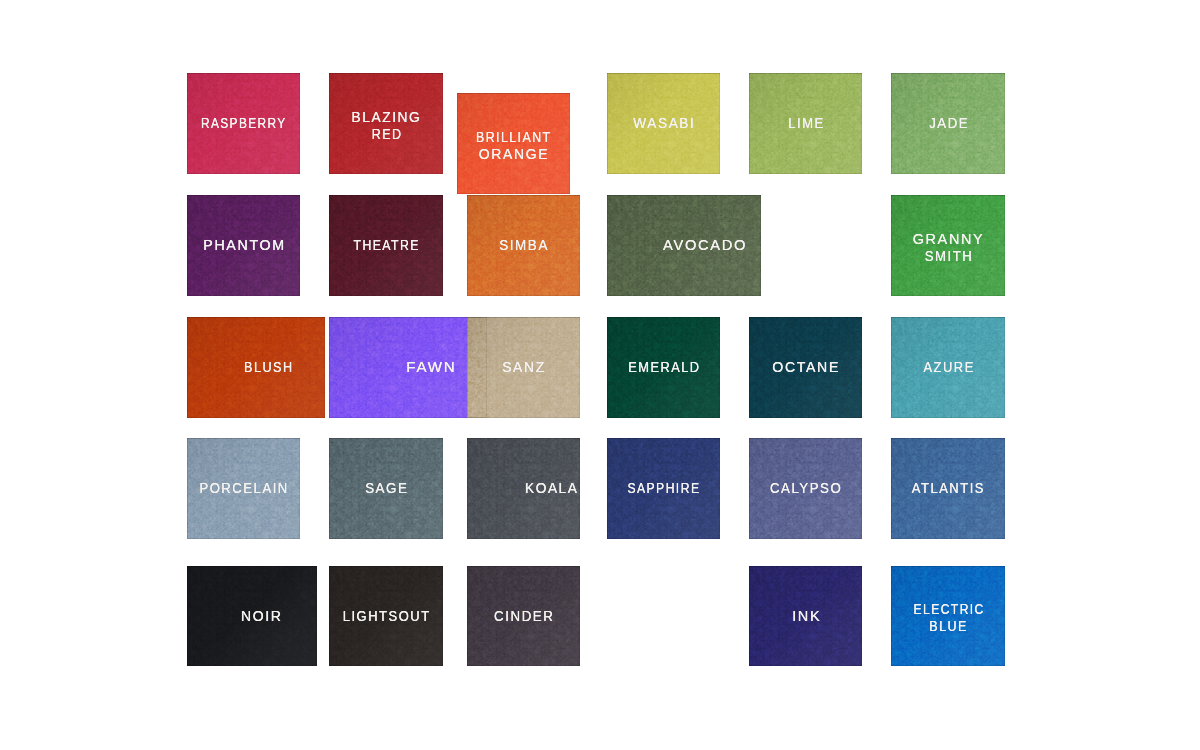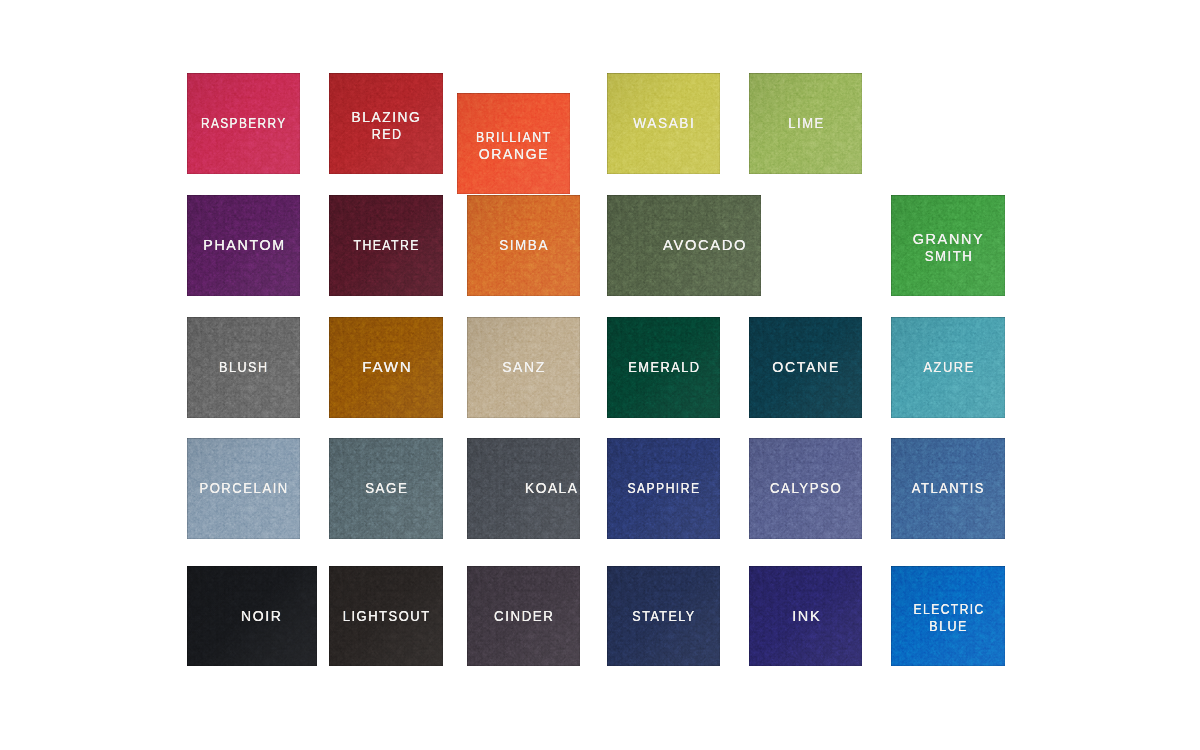--- a/index.html
+++ b/index.html
@@ -164,20 +164,36 @@
         <span class="grain grain-coarse">
           <svg xmlns="http://www.w3.org/2000/svg" preserveAspectRatio="none">
             <rect width="100%" height="100%" filter="url(#fabricGrainCoarse)"></rect>
           </svg>
         </span>
         <span class="sheen"></span>
         <span class="label">
           <span class="lbl-line"><i style="transform: scaleX(0.8894); margin-left: 1.51px;">LIME</i></span>
         </span>
       </div>
+      <div class="swatch" style="left: 891px; top: 73px; width: 114px; height: 101px; background: rgb(139, 182, 115);">
+        <span class="grain">
+          <svg xmlns="http://www.w3.org/2000/svg" preserveAspectRatio="none">
+            <rect width="100%" height="100%" filter="url(#fabricGrain)"></rect>
+          </svg>
+        </span>
+        <span class="grain grain-coarse">
+          <svg xmlns="http://www.w3.org/2000/svg" preserveAspectRatio="none">
+            <rect width="100%" height="100%" filter="url(#fabricGrainCoarse)"></rect>
+          </svg>
+        </span>
+        <span class="sheen"></span>
+        <span class="label">
+          <span class="lbl-line"><i style="transform: scaleX(0.8988); margin-left: 1.53px;">JADE</i></span>
+        </span>
+      </div>
       <div class="swatch" style="left: 187px; top: 195px; width: 113px; height: 101px; background: rgb(100, 34, 105);">
         <span class="grain">
           <svg xmlns="http://www.w3.org/2000/svg" preserveAspectRatio="none">
             <rect width="100%" height="100%" filter="url(#fabricGrain)"></rect>
           </svg>
         </span>
         <span class="grain grain-coarse">
           <svg xmlns="http://www.w3.org/2000/svg" preserveAspectRatio="none">
             <rect width="100%" height="100%" filter="url(#fabricGrainCoarse)"></rect>
           </svg>
@@ -245,37 +261,37 @@
           <svg xmlns="http://www.w3.org/2000/svg" preserveAspectRatio="none">
             <rect width="100%" height="100%" filter="url(#fabricGrainCoarse)"></rect>
           </svg>
         </span>
         <span class="sheen"></span>
         <span class="label two-line">
           <span class="lbl-line"><i style="transform: scaleX(0.9828); margin-left: 1.67px;">GRANNY</i></span>
           <span class="lbl-line"><i style="transform: scaleX(0.8968); margin-left: 1.52px;">SMITH</i></span>
         </span>
       </div>
-      <div class="swatch" style="left: 187px; top: 317px; width: 113px; height: 101px; background: #737373;">
+      <div class="swatch" style="left: 187px; top: 317px; width: 113px; height: 101px; background: #c2410c; padding-left: 25px;">
         <span class="grain">
           <svg xmlns="http://www.w3.org/2000/svg" preserveAspectRatio="none">
             <rect width="100%" height="100%" filter="url(#fabricGrain)"></rect>
           </svg>
         </span>
         <span class="grain grain-coarse">
           <svg xmlns="http://www.w3.org/2000/svg" preserveAspectRatio="none">
             <rect width="100%" height="100%" filter="url(#fabricGrainCoarse)"></rect>
           </svg>
         </span>
         <span class="sheen"></span>
         <span class="label">
           <span class="lbl-line"><i style="transform: scaleX(0.8612); margin-left: 1.46px;">BLUSH</i></span>
         </span>
       </div>
-      <div class="swatch" style="left: 329px; top: 317px; width: 114px; height: 101px; background: #a16207;">
+      <div class="swatch" style="left: 329px; top: 317px; width: 114px; height: 101px; background: #8b5cf6; padding-left: 44px;">
         <span class="grain">
           <svg xmlns="http://www.w3.org/2000/svg" preserveAspectRatio="none">
             <rect width="100%" height="100%" filter="url(#fabricGrain)"></rect>
           </svg>
         </span>
         <span class="grain grain-coarse">
           <svg xmlns="http://www.w3.org/2000/svg" preserveAspectRatio="none">
             <rect width="100%" height="100%" filter="url(#fabricGrainCoarse)"></rect>
           </svg>
         </span>
@@ -483,36 +499,20 @@
           </svg>
         </span>
         <span class="grain grain-coarse">
           <svg xmlns="http://www.w3.org/2000/svg" preserveAspectRatio="none">
             <rect width="100%" height="100%" filter="url(#fabricGrainCoarse)"></rect>
           </svg>
         </span>
         <span class="sheen"></span>
         <span class="label">
           <span class="lbl-line"><i style="transform: scaleX(0.9069); margin-left: 1.54px;">CINDER</i></span>
-        </span>
-      </div>
-      <div class="swatch" style="left: 607px; top: 566px; width: 113px; height: 100px; background: rgb(40, 54, 96);">
-        <span class="grain">
-          <svg xmlns="http://www.w3.org/2000/svg" preserveAspectRatio="none">
-            <rect width="100%" height="100%" filter="url(#fabricGrain)"></rect>
-          </svg>
-        </span>
-        <span class="grain grain-coarse">
-          <svg xmlns="http://www.w3.org/2000/svg" preserveAspectRatio="none">
-            <rect width="100%" height="100%" filter="url(#fabricGrainCoarse)"></rect>
-          </svg>
-        </span>
-        <span class="sheen"></span>
-        <span class="label">
-          <span class="lbl-line"><i style="transform: scaleX(0.8548); margin-left: 1.45px;">STATELY</i></span>
         </span>
       </div>
       <div class="swatch" style="left: 749px; top: 566px; width: 113px; height: 100px; background: rgb(46, 41, 119);">
         <span class="grain">
           <svg xmlns="http://www.w3.org/2000/svg" preserveAspectRatio="none">
             <rect width="100%" height="100%" filter="url(#fabricGrain)"></rect>
           </svg>
         </span>
         <span class="grain grain-coarse">
           <svg xmlns="http://www.w3.org/2000/svg" preserveAspectRatio="none">

